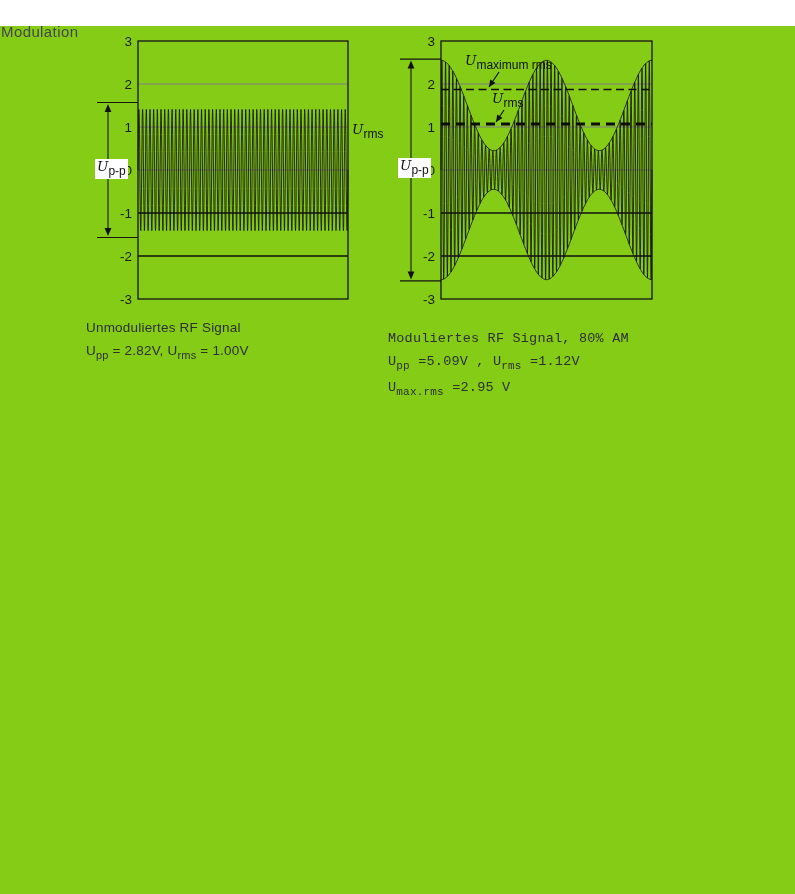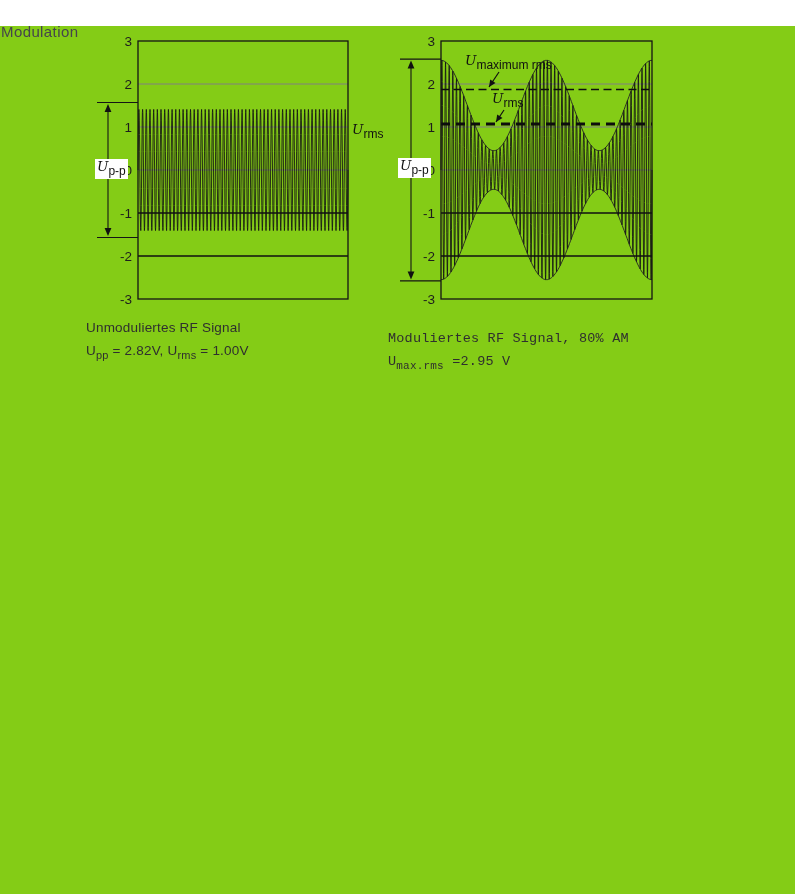--- a/index.html
+++ b/index.html
@@ -86,16 +86,17 @@
 
   <div class="plot-label" style="left:492px;top:65px;"><span>U</span><sub>rms</sub></div>
 
   <div class="caption" style="left:86px;top:291px;">
     <div>Unmoduliertes RF Signal</div>
     <div><span>U</span><sub>pp</sub><span> = 2.82V, U</span><sub>rms</sub><span> = 1.00V</span></div>
   </div>
 
   <div class="caption" style="left:388px;top:302px;font-family:Liberation Mono, monospace;">
     <div>Moduliertes RF Signal, 80% AM</div>
+    <div><span>U</span><sub>pp</sub><span> =5.09V , U</span><sub>rms</sub><span> =1.12V</span></div>
     <div><span>U</span><sub>max.rms</sub><span> =2.95 V</span></div>
   </div>
 
 </div>
 
 </body></html>

